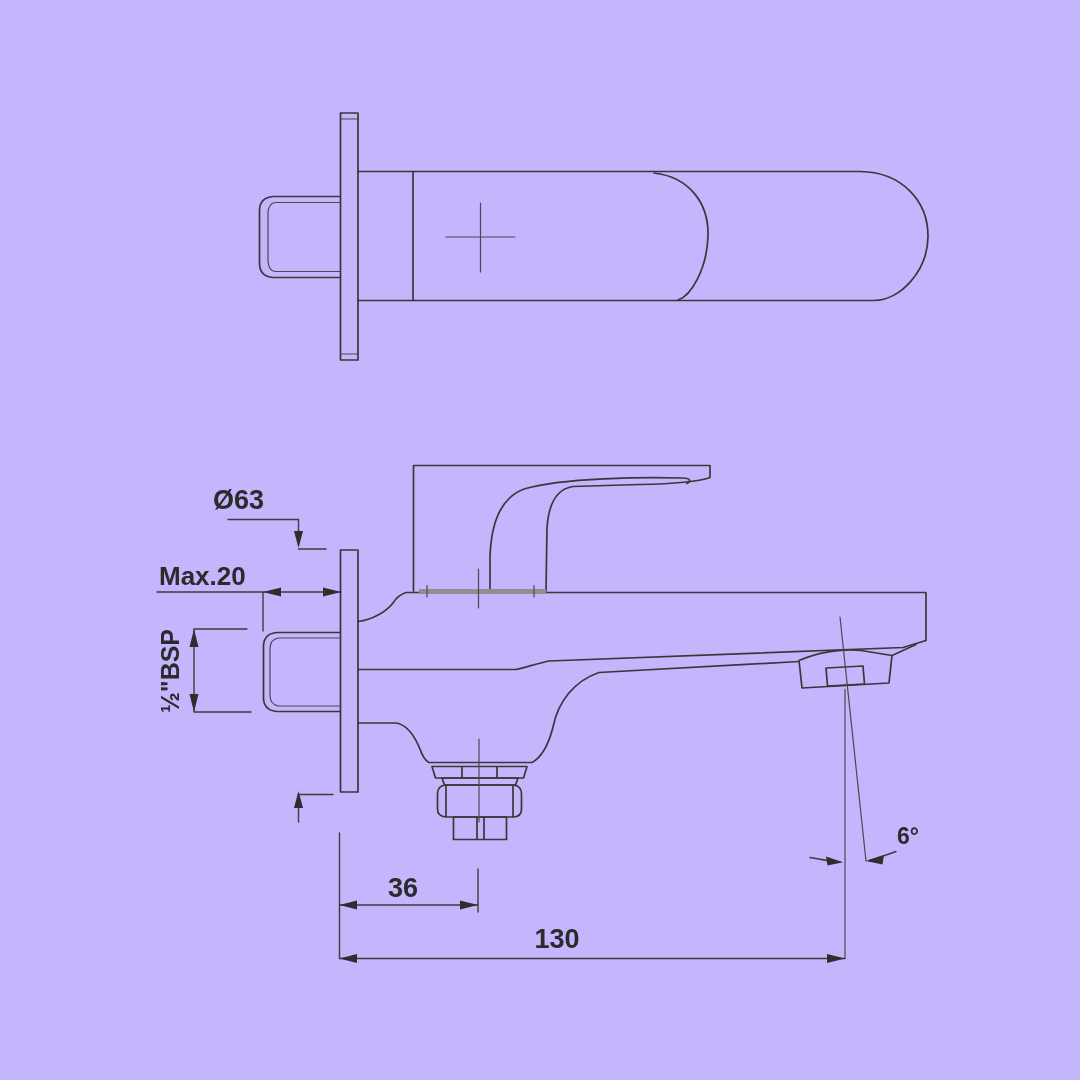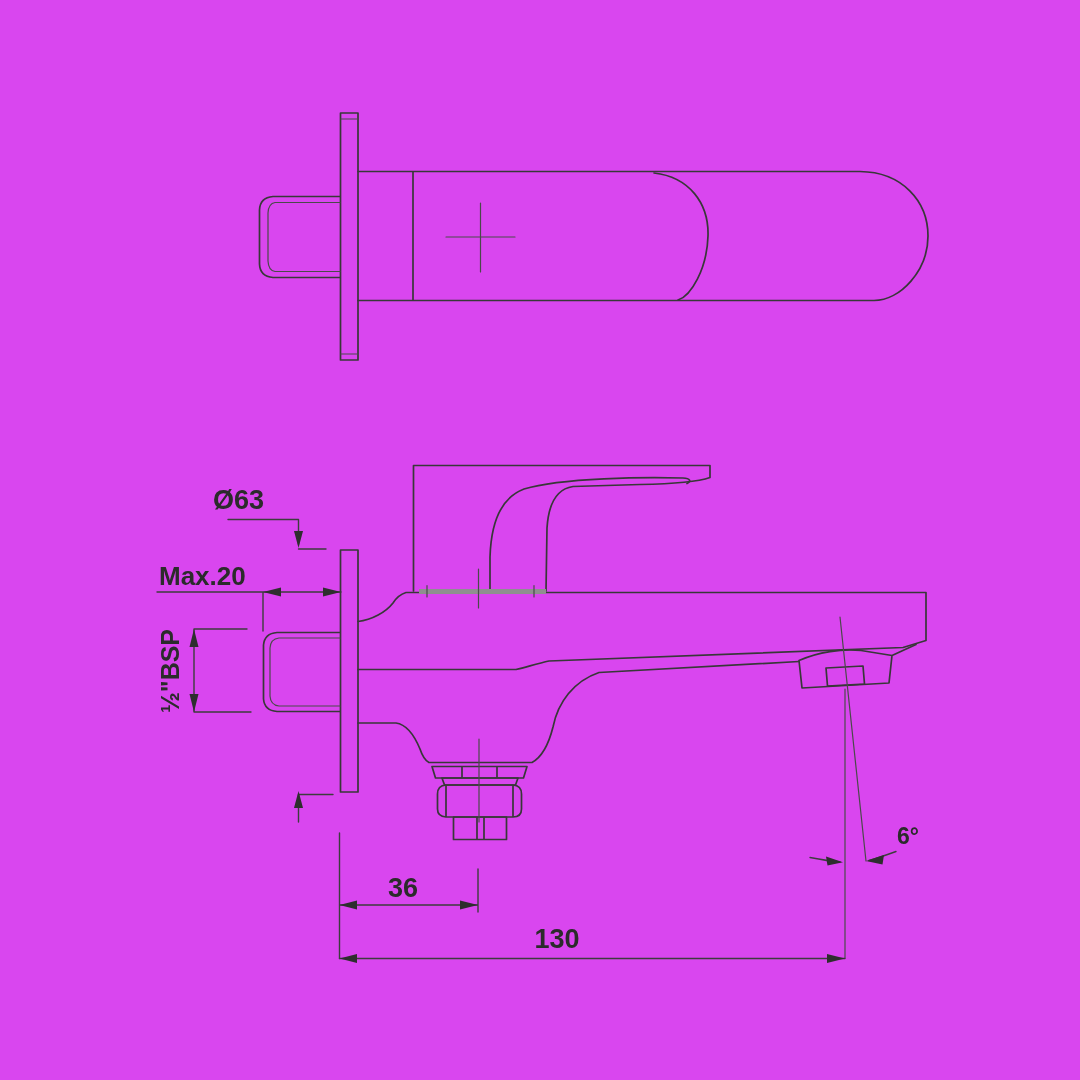--- a/index.html
+++ b/index.html
@@ -1,16 +1,16 @@
 <!DOCTYPE html>
 <html><head>
 <meta charset="utf-8">
 <style>
   html,body{margin:0;padding:0;background:#ffffff;}
-  .stage{width:1080px;height:1080px;position:relative;background:#d946ef;overflow:hidden;}
+  .stage{width:1080px;height:1080px;position:relative;background:#c4b5fd;overflow:hidden;}
   svg{display:block;}
   .geo{fill:none;stroke:#383838;stroke-width:1.7;stroke-linecap:round;stroke-linejoin:round;}
   .geo-thin{fill:none;stroke:#4a4a4a;stroke-width:1.2;stroke-linecap:round;}
   .seat{fill:none;stroke:#8f8f8f;stroke-width:5;}
   .dim{fill:none;stroke:#3d3d3d;stroke-width:1.4;stroke-linecap:round;}
   .arrow{fill:#2e2e2e;stroke:none;}
   .lbl{font-family:"Liberation Sans",sans-serif;font-weight:600;fill:#2b2b2b;}
   .f27{font-size:27px;} .f26{font-size:26px;} .f25{font-size:25px;} .f23{font-size:23px;}
 </style>
 </head>

